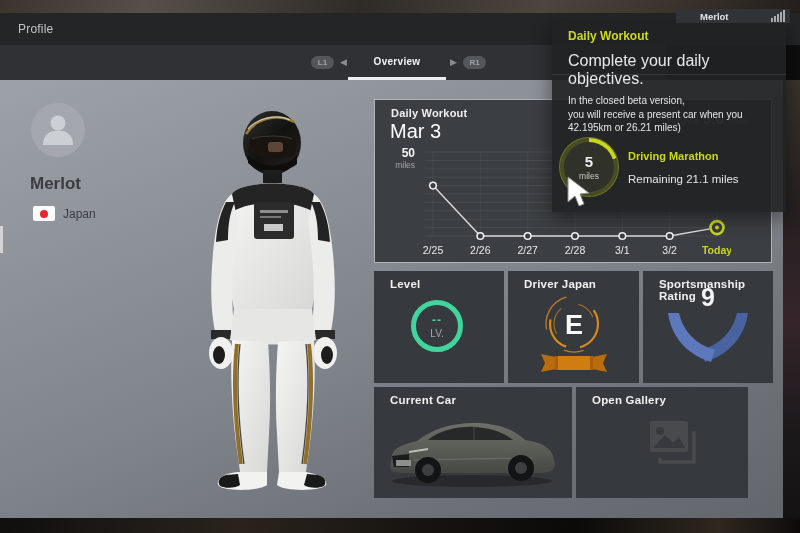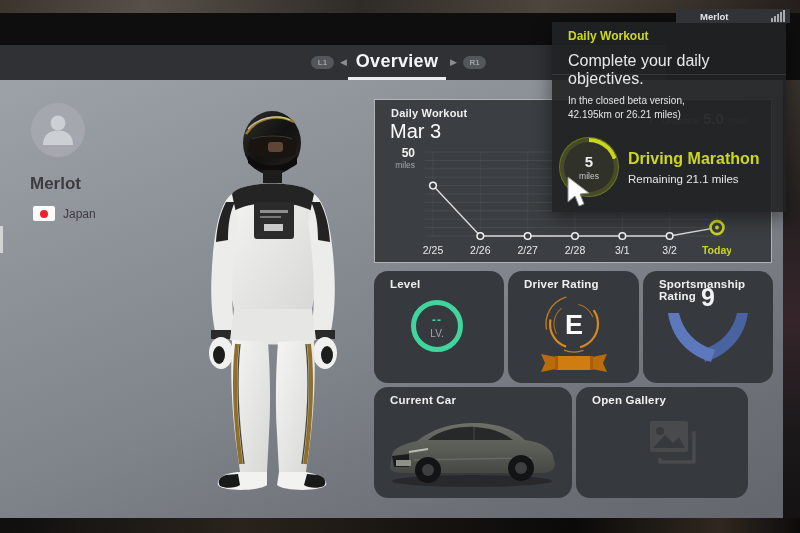--- a/index.html
+++ b/index.html
@@ -17,21 +17,21 @@
   
   .titlebar{position:absolute;left:0;top:13px;width:800px;height:32px;background:#242527;}
   .titlebar .title{position:absolute;left:18px;top:9px;font-size:12px;color:#c3c4c6;letter-spacing:.2px;}
   .tabbar{position:absolute;left:0;top:45px;width:666px;height:35px;background:#2f3134;}
   .bumper{position:absolute;top:11px;width:23px;height:13px;border-radius:7px;background:#53565a;
     color:#9fa2a5;font-size:8px;font-weight:bold;text-align:center;line-height:13px;}
   .bumper.l1{left:311px;} .bumper.r1{left:463px;}
   .tab-arrow{position:absolute;top:11px;font-size:9px;color:#8b8e91;line-height:13px;}
   .tab-arrow.prev{left:340px;} .tab-arrow.next{left:450px;}
   .tab-active{position:absolute;left:348px;top:0;width:98px;height:35px;color:#f4f5f6;
-    font-size:18px;font-weight:bold;text-align:center;line-height:33px;letter-spacing:.3px;}
+    font-size:10px;font-weight:bold;text-align:center;line-height:33px;letter-spacing:.3px;}
   .tab-underline{position:absolute;left:348px;top:32px;width:98px;height:3px;background:#eceded;}
 
   
   .status-chip{position:absolute;left:676px;top:9px;width:114px;height:14px;background:#323336;z-index:40;
     display:flex;align-items:center;}
   .status-chip .name{margin-left:24px;font-size:9.5px;font-weight:bold;color:#e2e3e4;flex:1;}
   .signal{display:flex;align-items:flex-end;gap:1px;margin-right:5px;}
   .signal i{display:block;width:2px;background:#a9aaac;}
 
   
@@ -54,21 +54,21 @@
     border:1px solid rgba(208,210,212,.8);}
   .panel-title{position:absolute;left:16px;top:7px;font-size:11px;font-weight:bold;color:#eef0f1;letter-spacing:.2px;}
   .panel-date{position:absolute;left:15px;top:20px;font-size:20px;font-weight:400;color:#fbfcfd;}
   .ymax{position:absolute;left:14px;top:46px;width:26px;text-align:right;font-size:12px;font-weight:bold;color:#f2f3f4;}
   .yunit{position:absolute;left:14px;top:60px;width:26px;text-align:right;font-size:8.5px;color:#a3a6a9;}
   .dist{position:absolute;left:272px;top:10px;display:flex;align-items:baseline;gap:4px;color:#8d9093;}
   .dist .lbl{font-size:9.5px;} .dist .val{font-size:15px;font-weight:bold;color:#97999c;} .dist .unit{font-size:8.5px;color:#7d8083;}
   #workout-chart{position:absolute;left:36px;top:48px;}
 
   
-  .card{position:absolute;background:#36393d;border-radius:14px;}
+  .card{position:absolute;background:#36393d;}
   .card .card-title{position:absolute;left:16px;top:7px;font-size:11.5px;font-weight:bold;color:#eef0f1;letter-spacing:.2px;}
   .card-level{left:374px;top:191px;width:130px;height:112px;}
   .card-driver{left:508px;top:191px;width:131px;height:112px;}
   .card-sports{left:643px;top:191px;width:130px;height:112px;}
   .card-car{left:374px;top:307px;width:198px;height:111px;text-align:right;}
   .card-gallery{left:576px;top:307px;width:172px;height:111px;}
 
   .level-ring{position:absolute;left:37px;top:29px;width:52px;height:52px;border-radius:50%;
     border:5px solid #41d49d;display:flex;flex-direction:column;align-items:center;justify-content:center;gap:1px;}
   .level-val{font-size:12px;font-weight:bold;color:#41d49d;letter-spacing:1px;}
@@ -87,34 +87,37 @@
   .tt-sub{position:absolute;left:16px;top:30px;font-size:16px;color:#e8e9ea;}
   .tt-div{position:absolute;left:0;top:52px;width:234px;border-top:1px solid rgba(255,255,255,.10);}
   .tt-body{position:absolute;left:16px;top:72px;font-size:10px;line-height:13.5px;color:#e4e5e6;}
   .gauge{position:absolute;left:8px;top:116px;width:58px;height:58px;border-radius:50%;
     background:conic-gradient(#c9d61e 0deg 72deg, rgba(201,214,30,.22) 72deg 360deg);
     box-shadow:0 0 0 1px rgba(201,214,30,.45);}
   .gauge .inner{position:absolute;inset:4px;border-radius:50%;background:#30322a;
     display:flex;flex-direction:column;align-items:center;justify-content:center;}
   .gauge .gv{font-size:15px;font-weight:bold;color:#eceeef;}
   .gauge .gu{font-size:8.5px;color:#c6c9cb;margin-top:1px;}
-  .tt-obj-title{position:absolute;left:76px;top:128px;font-size:16px;font-weight:bold;color:#ccd81c;}
+  .tt-obj-title{position:absolute;left:76px;top:128px;font-size:11px;font-weight:bold;color:#ccd81c;}
   .tt-obj-status{position:absolute;left:76px;top:151px;font-size:11.5px;color:#e6e7e8;}
 
   .cursor{position:absolute;left:566px;top:176px;z-index:50;}
 </style>
 </head>
 <body>
 
 <div class="screen">
 
   <div class="bg-top"></div>
   <div class="bg-bottom"></div>
   <div class="bg-right"></div>
 
+  <div class="titlebar">
+    <span class="title">Profile</span>
+  </div>
 
   <div class="tabbar">
     <span class="bumper l1">L1</span>
     <span class="tab-arrow prev">◀</span>
     <span class="tab-active">Overview</span>
     <span class="tab-underline"></span>
     <span class="tab-arrow next">▶</span>
     <span class="bumper r1">R1</span>
   </div>
 
@@ -254,21 +257,21 @@
 
     <div class="card card-level">
       <span class="card-title">Level</span>
       <div class="level-ring">
         <span class="level-val">--</span>
         <span class="level-unit">LV.</span>
       </div>
     </div>
 
     <div class="card card-driver">
-      <span class="card-title">Driver Rating</span>
+      <span class="card-title">Driver Japan</span>
       <svg class="driver-icon" width="74" height="84" viewBox="0 0 74 84">
         <g fill="none" stroke="#d6891f">
           <circle cx="37" cy="31" r="24" stroke-width="2.2" stroke-dasharray="46 14 34 70" transform="rotate(-35 37 31)"></circle>
           <circle cx="37" cy="31" r="28" stroke-width="1.3" stroke-dasharray="20 28 42 95" transform="rotate(70 37 31)" opacity=".85"></circle>
           <circle cx="37" cy="31" r="20" stroke-width="1.1" stroke-dasharray="28 18 20 70" transform="rotate(150 37 31)" opacity=".7"></circle>
         </g>
         <text x="37" y="41" text-anchor="middle" font-size="27" font-weight="bold" fill="#fbfcfd">E</text>
         <polygon points="19,64 4,61 8,70 4,79 19,76" fill="#b96c0b"></polygon>
         <polygon points="55,64 70,61 66,70 70,79 55,76" fill="#b96c0b"></polygon>
         <rect x="18" y="63" width="38" height="14" fill="#cf7d12"></rect>
@@ -322,20 +325,21 @@
       </svg>
     </div>
   </div>
 
   <div class="tooltip">
     <span class="tt-title">Daily Workout</span>
     <span class="tt-sub">Complete your daily objectives.</span>
     <div class="tt-div"></div>
     <div class="tt-body">
       <div>In the closed beta version,</div>
+      <div>you will receive a present car when you</div>
       <div>42.195km or 26.21 miles)</div>
     </div>
     <div class="gauge">
       <div class="inner">
         <span class="gv">5</span>
         <span class="gu">miles</span>
       </div>
     </div>
     <span class="tt-obj-title">Driving Marathon</span>
     <span class="tt-obj-status">Remaining 21.1 miles</span>

